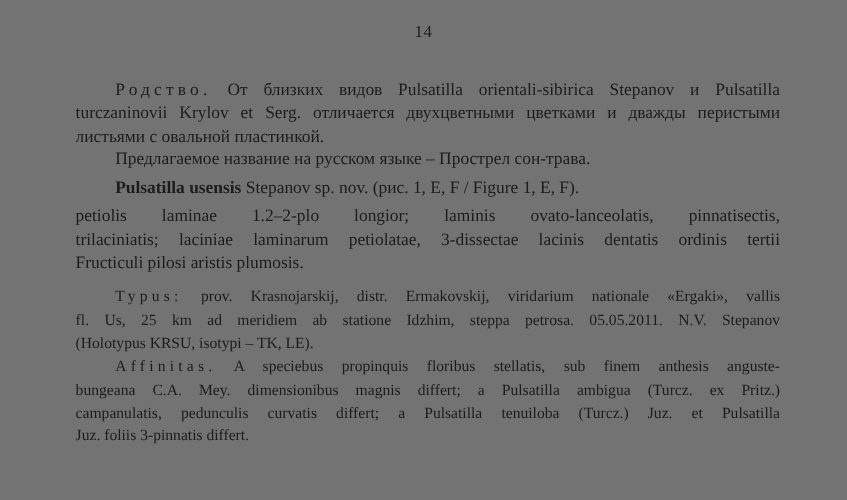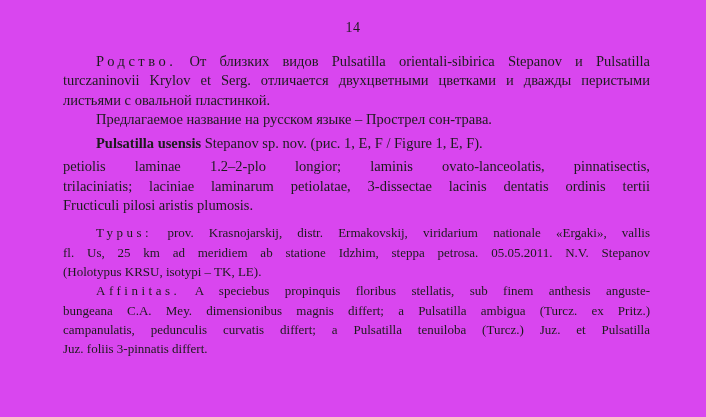--- a/index.html
+++ b/index.html
@@ -4,38 +4,38 @@
 <style>
   html, body {
     margin: 0;
     padding: 0;
     background: #ffffff;
   }
   .page {
     position: relative;
     width: 706px;
     height: 417px;
-    background: #d946ef;
+    background: #737373;
     color: #1c1c1c;
     font-family: "Liberation Serif", "DejaVu Serif", serif;
     overflow: hidden;
   }
   .pageno {
     position: absolute;
     top: 20px;
     left: 0;
     width: 100%;
     text-align: center;
     font-size: 14px;
     letter-spacing: 0.5px;
   }
   .textblock {
     position: absolute;
     left: 63px;
-    top: 52px;
+    top: 66px;
     width: 587px;
   }
   .para { margin: 0; }
   .line {
     font-size: 14.5px;
     line-height: 19.3px;
     text-align: justify;
     text-align-last: justify;
     overflow: hidden;
     white-space: normal;

